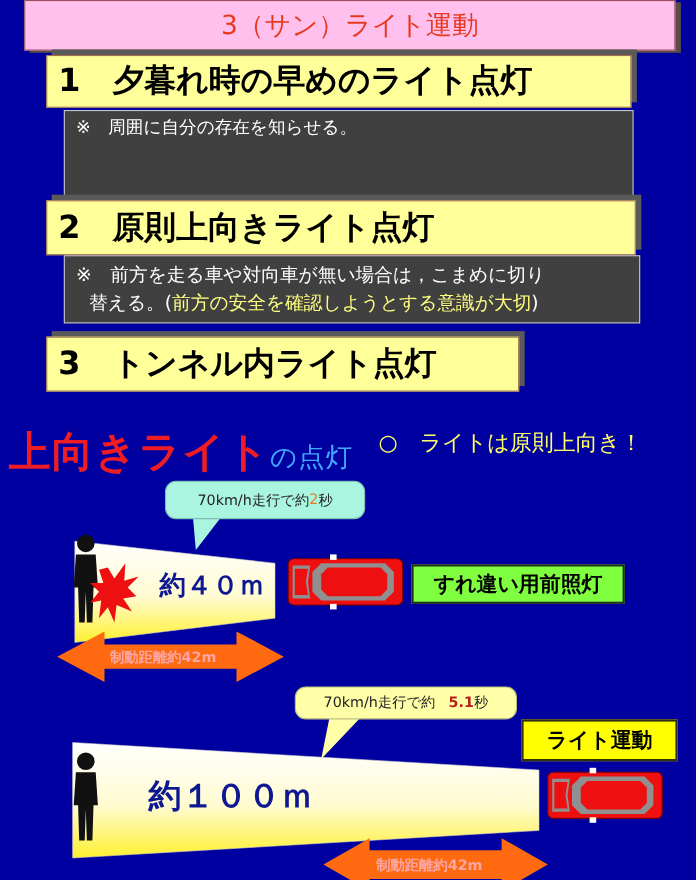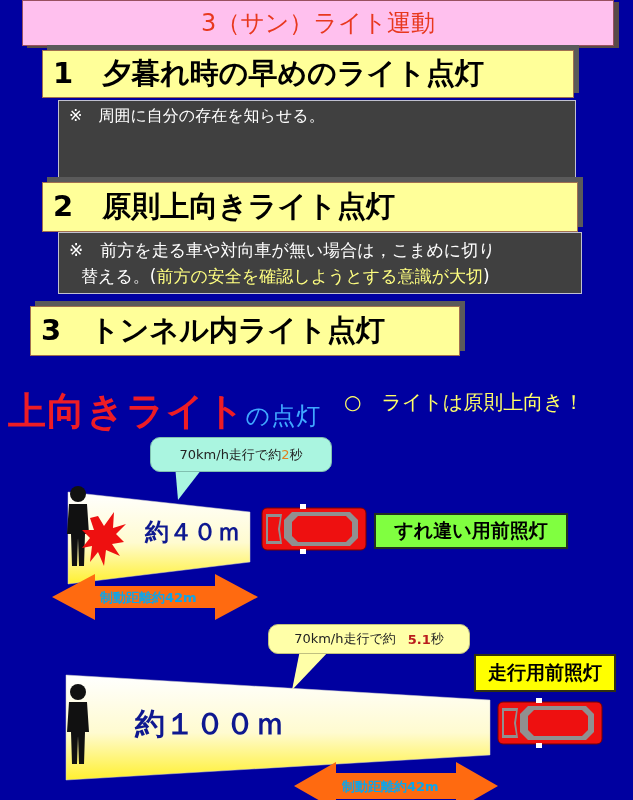--- a/index.html
+++ b/index.html
@@ -17,21 +17,21 @@
     display:flex; align-items:center; justify-content:center;
   }
   .heading {
     background:#ffff99; border:1px solid #a07050;
     color:#000; font-weight:bold; font-size:29px;
     display:flex; align-items:center; padding-left:10px; box-sizing:border-box;
     box-shadow: 5px -5px 0 #5a5a5a;
   }
   .h1 { left:42px; top:50px; width:532px; height:48px; }
   .h2 { left:42px; top:182px; width:536px; height:50px; }
-  .h3 { left:30px; top:306px; width:430px; height:50px; }
+  .h3 { left:42px; top:306px; width:430px; height:50px; }
   .note {
     border:1px solid #c0c0d0; background:#404040; color:#fff;
     font-size:16px; line-height:22px; box-sizing:border-box;
   }
   .n1 { left:58px; top:100px; width:518px; height:82px; padding:4px 10px; }
   .n2 { left:58px; top:232px; width:524px; height:62px; padding:4px 10px; font-size:17px; line-height:26px; }
   .n2 .hl { color:#ffff80; }
   .up-light-title { left:8px; top:386px; font-size:38px; color:#ee1c25; font-weight:bold; letter-spacing:1px; }
   .up-light-title .sm { font-size:24px; color:#40a8ff; font-weight:normal; }
   .advice { left:344px; top:388px; color:#ffff66; font-size:20px; line-height:29px; }
@@ -44,21 +44,21 @@
   .b1 { left:150px; top:437px; width:180px; height:33px; background:#aaf5e0; border:1px solid #80c0b0; }
   .b2 { left:268px; top:624px; width:200px; height:28px; background:#ffffa8; border:1px solid #c0c080; }
   .beam-label { color:#0e1890; font-weight:bold; }
   .tag {
     font-weight:bold; color:#000; font-size:19px;
     display:flex; align-items:center; justify-content:center;
     border:2px solid #203020;
   }
   .tag-green { left:374px; top:513px; width:190px; height:32px; background:#80ff40; }
   .tag-yellow { left:474px; top:654px; width:138px; height:34px; background:#ffff00; border-color:#303010; }
-  .arrow-label { color:#0ea5e9; font-size:13px; font-weight:bold; }
+  .arrow-label { color:#fca5a5; font-size:13px; font-weight:bold; }
 </style>
 </head>
 <body>
 
 <div class="abs title-bar">3（サン）ライト運動</div>
 
 <div class="abs heading h1">1　夕暮れ時の早めのライト点灯</div>
 <div class="abs note n1">
   <div>※　周囲に自分の存在を知らせる。</div>
 </div>
@@ -127,15 +127,15 @@
 </div>
 <div class="abs beam-label" style="left:145px;top:516px;font-size:24px;">約４０ｍ</div>
 <div class="abs tag tag-green">すれ違い用前照灯</div>
 <div class="abs arrow-label" style="left:100px;top:589px;">制動距離約42m</div>
 
 <div class="abs bubble b2">
   <span>70km/h走行で約</span>
     <span class="num-r">5.1</span>
     <span>秒</span>
 </div>
-<div class="abs tag tag-yellow">走行用前照灯</div>
+<div class="abs tag tag-yellow">ライト運動</div>
 <div class="abs beam-label" style="left:135px;top:704px;font-size:30px;">約１００ｍ</div>
 <div class="abs arrow-label" style="left:342px;top:778px;">制動距離約42m</div>
 
 </body></html>

